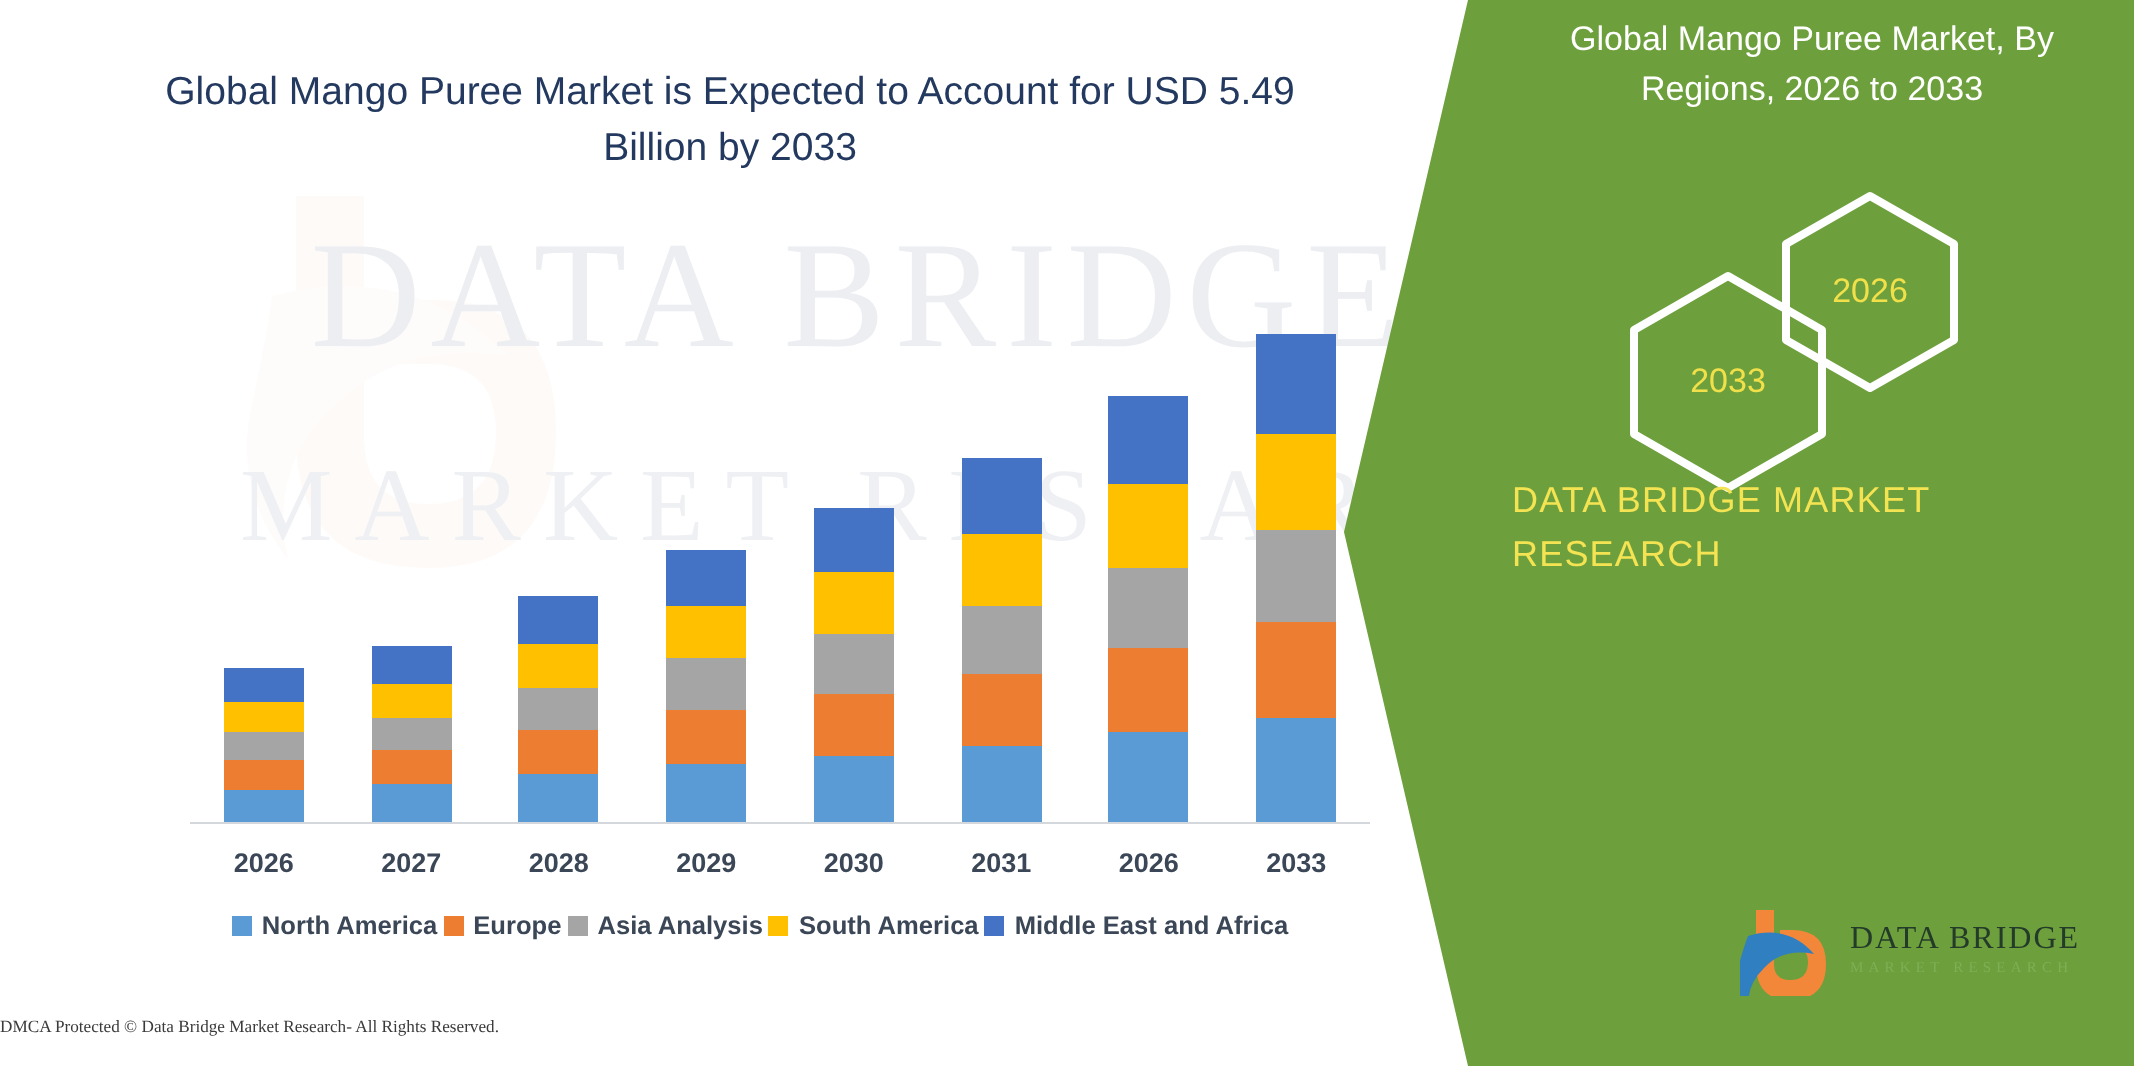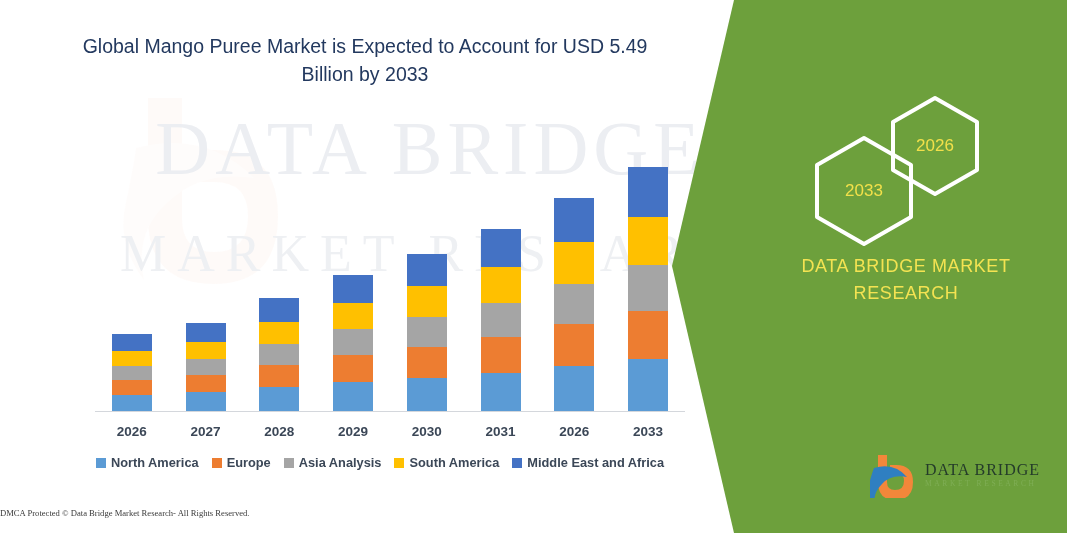--- a/index.html
+++ b/index.html
@@ -95,21 +95,21 @@
     text-align:center;
     font-size:13.5px; font-weight:bold;
     color:#3b4757;
   }
 
   
   #legend {
     position:absolute; left:70px; top:455px;
     width:620px;
     display:flex; justify-content:center; align-items:center;
-    gap:13px;
+    gap:3px;
     flex-wrap:nowrap;
   }
   .legend-item { display:flex; align-items:center; gap:5px; }
   .legend-swatch { width:10px; height:10px; display:block; }
   .legend-label {
     font-size:12.8px; font-weight:bold; color:#3b4757; white-space:nowrap;
   }
 
   
   #footer {
@@ -144,22 +144,22 @@
   .hexagon {
     position:absolute;
     display:flex; align-items:center; justify-content:center;
     color:#f2e04a;
     font-size:17px;
   }
   .hex-svg { position:absolute; left:0; top:0; }
   .hex-text { position:relative; z-index:2; }
 
   #brand-name {
-    position:absolute; left:84px; top:253px;
-    width:300px; text-align:center;
+    position:absolute; left:84px; top:237px;
+    width:300px; text-align:left;
     color:#f4e352;
     font-size:18px;
     letter-spacing:0.6px;
     line-height:1.5;
   }
 
   
   #logo-block {
     position:absolute; left:198px; top:452px;
     display:flex; align-items:center; gap:9px;
@@ -293,20 +293,21 @@
         </div>
       </div>
 
     <div id="footer">
       <span>DMCA Protected © Data Bridge Market Research-  All Rights Reserved.</span>
     </div>
   </div>
 
   <div id="right-panel">
 
+    <div id="right-title">Global Mango Puree Market, By Regions, 2026 to 2033</div>
 
     <div id="hex-wrap">
 
       <div class="hexagon" id="hex-2026" style="left:96px; top:2px; width:94px; height:104px;">
         <svg class="hex-svg" width="94" height="104" viewBox="0 0 94 104">
           <polygon points="47,4 89,28 89,76 47,100 5,76 5,28" fill="none" stroke="#ffffff" stroke-width="4" stroke-linejoin="round"></polygon>
         </svg>
         <span class="hex-text">2026</span>
       </div>
 

